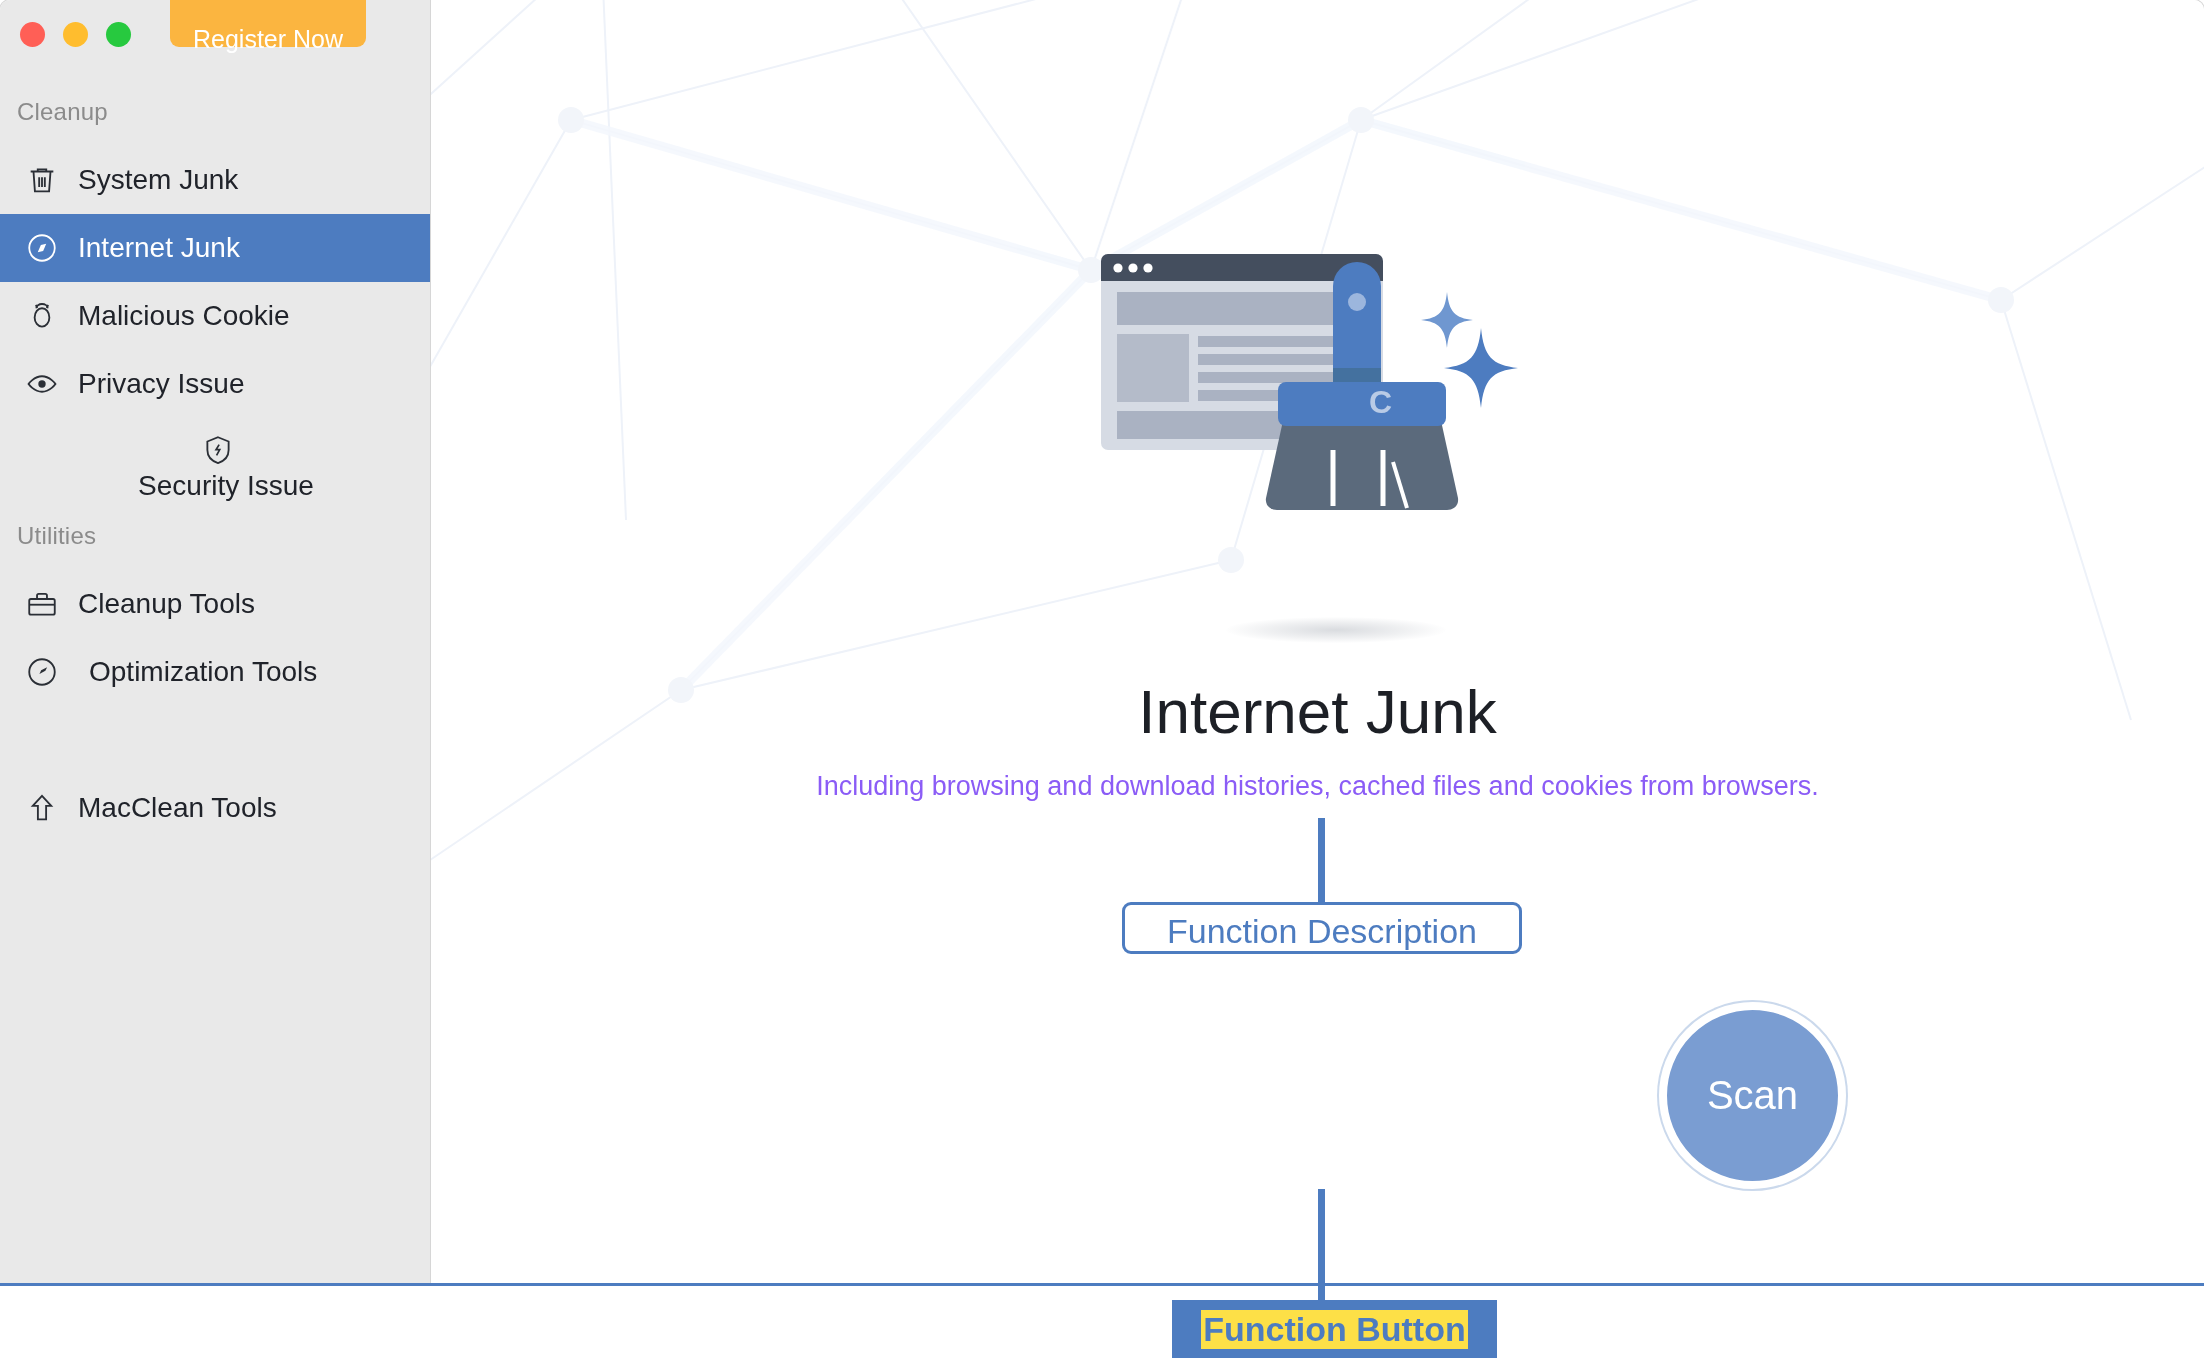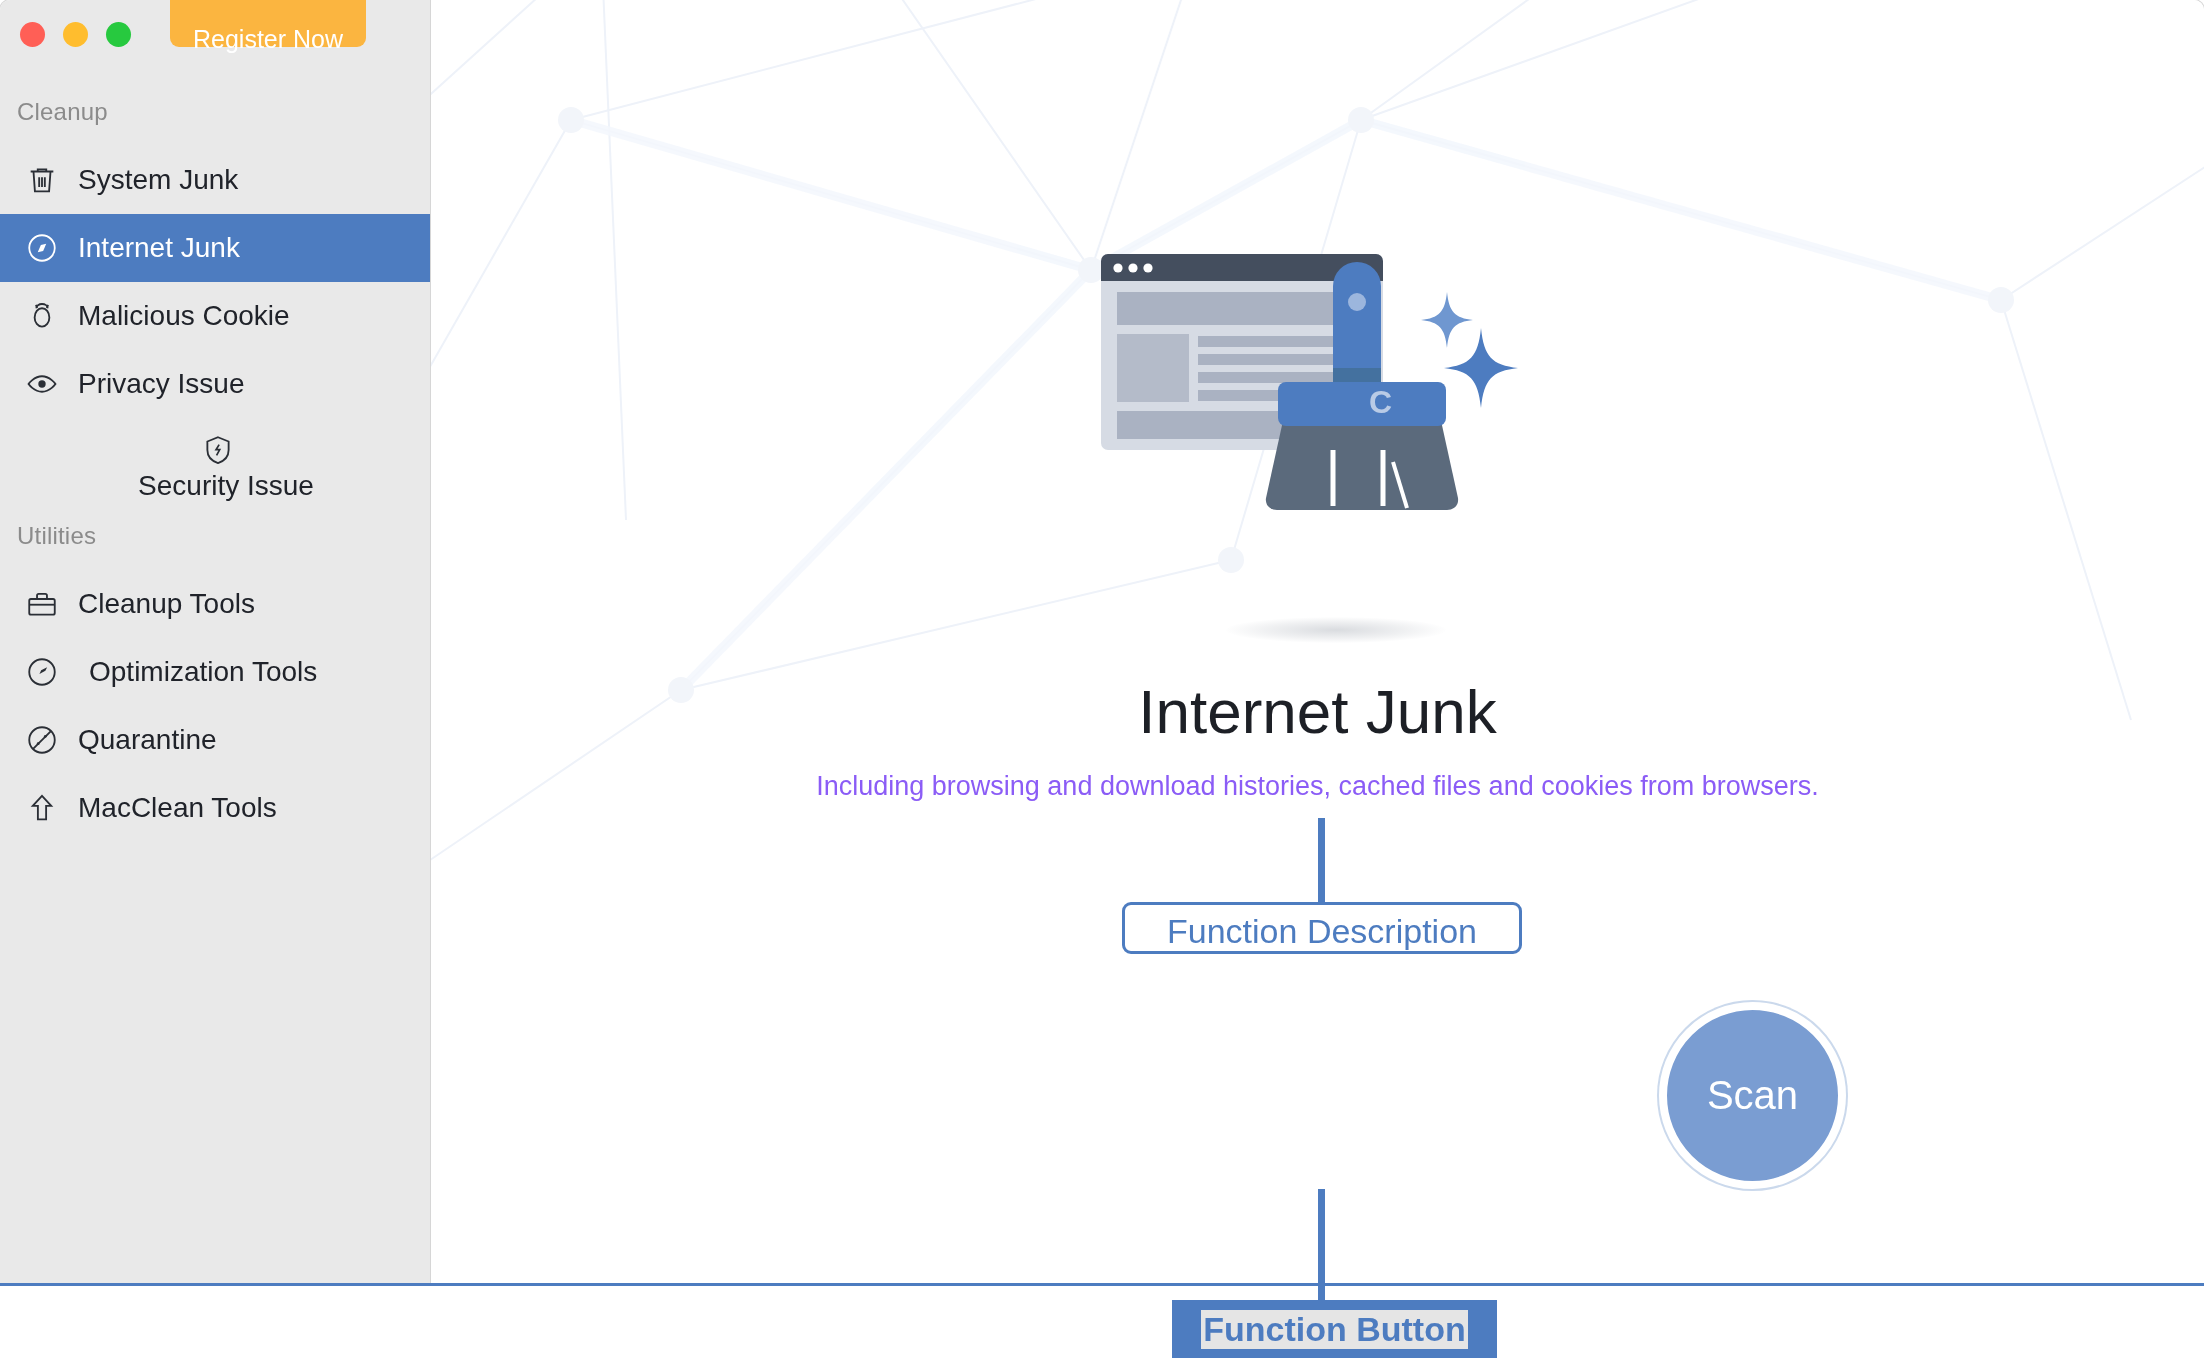--- a/index.html
+++ b/index.html
@@ -233,21 +233,21 @@
     top: 1300px;
     width: 325px;
     height: 58px;
     background: #4d7cc0;
     display: flex;
     align-items: center;
     justify-content: center;
   }
   #anno-button-label {
     color: #4d7cc0;
-    background: #e5e5e5;
+    background: #fde047;
     font-size: 34px;
     font-weight: bold;
     padding: 0 2px;
   }
 </style>
 </head>
 <body>
 
 <div id="app-window">
 
@@ -332,31 +332,20 @@
     <div class="nav-item" style="top:638px;gap:11px;">
       <span class="nav-icon">
         <svg width="34" height="34" viewBox="0 0 24 24" fill="none" stroke="#2b2f36" stroke-width="1.3">
           <circle cx="12" cy="12" r="9"></circle>
           <path d="M15.6 8.6l-4.2 2.2-1.2 2.6 4.2-2.2z" fill="#2b2f36" stroke="none"></path>
         </svg>
       </span>
       <span class="nav-label">Optimization Tools</span>
     </div>
 
-    <div class="nav-item" style="top:706px;">
-      <span class="nav-icon">
-        <svg width="34" height="34" viewBox="0 0 24 24" fill="none" stroke="#2b2f36" stroke-width="1.3">
-          <circle cx="12" cy="12" r="9"></circle>
-          <path d="M5.7 18.3L18.3 5.7"></path>
-          <circle cx="9.3" cy="14.6" r="1" fill="#2b2f36" stroke="none"></circle>
-          <circle cx="14.4" cy="9.4" r="1" fill="#2b2f36" stroke="none"></circle>
-        </svg>
-      </span>
-      <span class="nav-label">Quarantine</span>
-    </div>
 
     <div class="nav-item" style="top:774px;">
       <span class="nav-icon">
         <svg width="34" height="34" viewBox="0 0 24 24" fill="none" stroke="#2b2f36" stroke-width="1.3">
           <path d="M12 3.5l6.5 7h-3.6v9.5H9.1V10.5H5.5z"></path>
         </svg>
       </span>
       <span class="nav-label">MacClean Tools</span>
     </div>
   </div>

